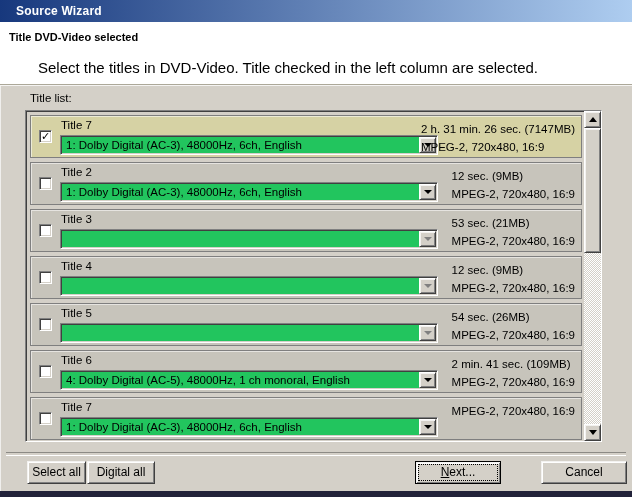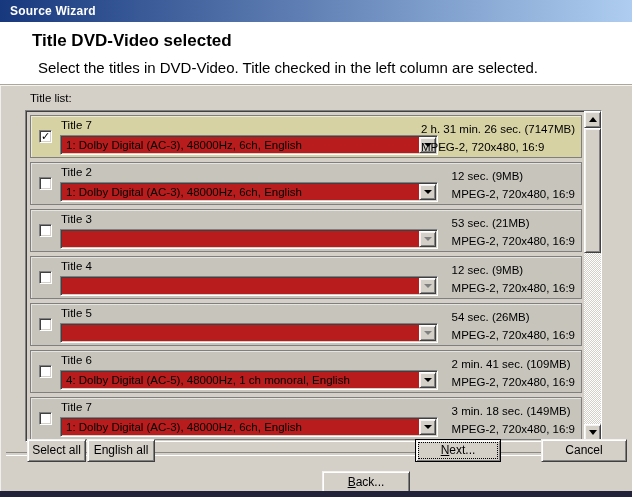--- a/index.html
+++ b/index.html
@@ -15,31 +15,31 @@
     overflow:hidden;
     box-shadow: inset 1px 0 0 #f0efed;
   }
   
   .titlebar {
     position:absolute; left:0; top:0; width:632px; height:22px;
     background: linear-gradient(to right, var(--titlebar-start,#17387d), var(--titlebar-end,#aecdf0));
     display:flex; align-items:center;
   }
   .titlebar .caption {
-    color:#fff; font-weight:bold; font-size:12px; padding-left:10px;
+    color:#fff; font-weight:bold; font-size:12px; padding-left:16px;
     letter-spacing:0.2px;
   }
   
   .header {
     position:absolute; left:0; top:22px; width:632px; height:62px;
     background:#fff;
     border-bottom:1px solid #aca899;
     box-shadow: 0 1px 0 #f5f4f2;
   }
-  .header .h-title { position:absolute; left:32px; top:9px; font-size:17px; font-weight:bold; }
+  .header .h-title { position:absolute; left:9px; top:9px; font-size:11px; font-weight:bold; }
   .header .h-sub   { position:absolute; left:38px; top:37px; font-size:15px; }
   
   .list-label { position:absolute; left:30px; top:92px;text-align:right; }
   .list-box {
     position:absolute; left:25px; top:110px; width:575px; height:330px;
     background:var(--body-bg,#d4d0c8);
     border:1px solid;
     border-color:#808080 #fff #fff #808080;
     box-shadow: inset 1px 1px 0 #404040, inset -1px -1px 0 #d4d0c8;
     display:flex;
@@ -60,21 +60,21 @@
     background:#fff;
     border:1px solid; border-color:#808080 #fff #fff #808080;
     box-shadow: inset 1px 1px 0 #404040, inset -1px -1px 0 #d4d0c8;
     box-sizing:border-box;
     font-size:11px; line-height:11px; text-align:center; font-weight:bold;
   }
   .checkbox.checked::after { content:"✓"; position:relative; top:0px; }
   .row-title { position:absolute; left:30px; top:3px; }
   .combo {
     position:absolute; left:29px; top:19px; width:378px; height:20px;
-    background:#b91c1c;
+    background:#22c55e;
     border:1px solid; border-color:#808080 #fff #fff #808080;
     box-shadow: inset 1px 1px 0 #404040, inset -1px -1px 0 #d4d0c8;
     box-sizing:border-box;
     display:flex; align-items:center;
   }
   .combo-value {
     flex:1; padding-left:5px; white-space:nowrap; overflow:hidden;
     font-size:11.5px; line-height:16px;
   }
   .combo-btn {
@@ -112,21 +112,21 @@
     border:1px solid; border-color:#fff #404040 #404040 #fff;
     box-shadow: inset 1px 1px 0 #f3f2f0, inset -1px -1px 0 #808080;
     box-sizing:border-box;
   }
   
   .divider {
     position:absolute; left:6px; right:6px; top:452px; height:2px;
     border-top:1px solid #8c8a85; border-bottom:1px solid #fff;
   }
   .btn {
-    position:absolute; top:439px; height:23px;
+    position:absolute; top:461px; height:23px;
     background:#d4d0c8;
     border:1px solid; border-color:#f3f2f0 #404040 #404040 #f3f2f0;
     box-shadow: inset 1px 1px 0 #fff, inset -1px -1px 0 #808080;
     box-sizing:border-box;
     font-family:inherit; font-size:12px; color:#000;
     text-align:center; line-height:19px;
     padding:0;
   }
   .btn u { text-decoration:underline; }
   .btn.default {
@@ -247,38 +247,37 @@
     <div class="row">
       <div class="checkbox"></div>
       <div class="row-title">Title 7</div>
       <div class="combo">
         <div class="combo-value">1: Dolby Digital (AC-3), 48000Hz, 6ch, English</div>
         <div class="combo-btn">
           <span class="tri-down"></span>
         </div>
       </div>
       <div class="row-info">
-        <div>3 min. 18 sec. (149MB)</div>
         <div>MPEG-2, 720x480, 16:9</div>
       </div>
     </div>
   </div>
     <div class="scrollbar">
       <div class="sb-btn sb-up">
         <span class="tri-up-s"></span>
       </div>
       <div class="sb-thumb"></div>
       <div class="sb-btn sb-down">
         <span class="tri-down-s"></span>
       </div>
     </div>
   </div>
 
   <div class="divider"></div>
 
   <button class="btn" style="left:27px; width:59px;">Select all</button>
-  <button class="btn" style="left:87px; width:68px;">English all</button>
+  <button class="btn" style="left:87px; width:68px;">Digital all</button>
   <button class="btn" style="left:322px; width:88px;margin-top:32px;"><u>B</u>ack...</button>
   <button class="btn default" style="left:415px; width:86px;"><u>N</u>ext...</button>
   <button class="btn" style="left:541px; width:86px;">Cancel</button>
 
   <div class="bottom-strip"></div>
 </div>
 
 </body></html>

